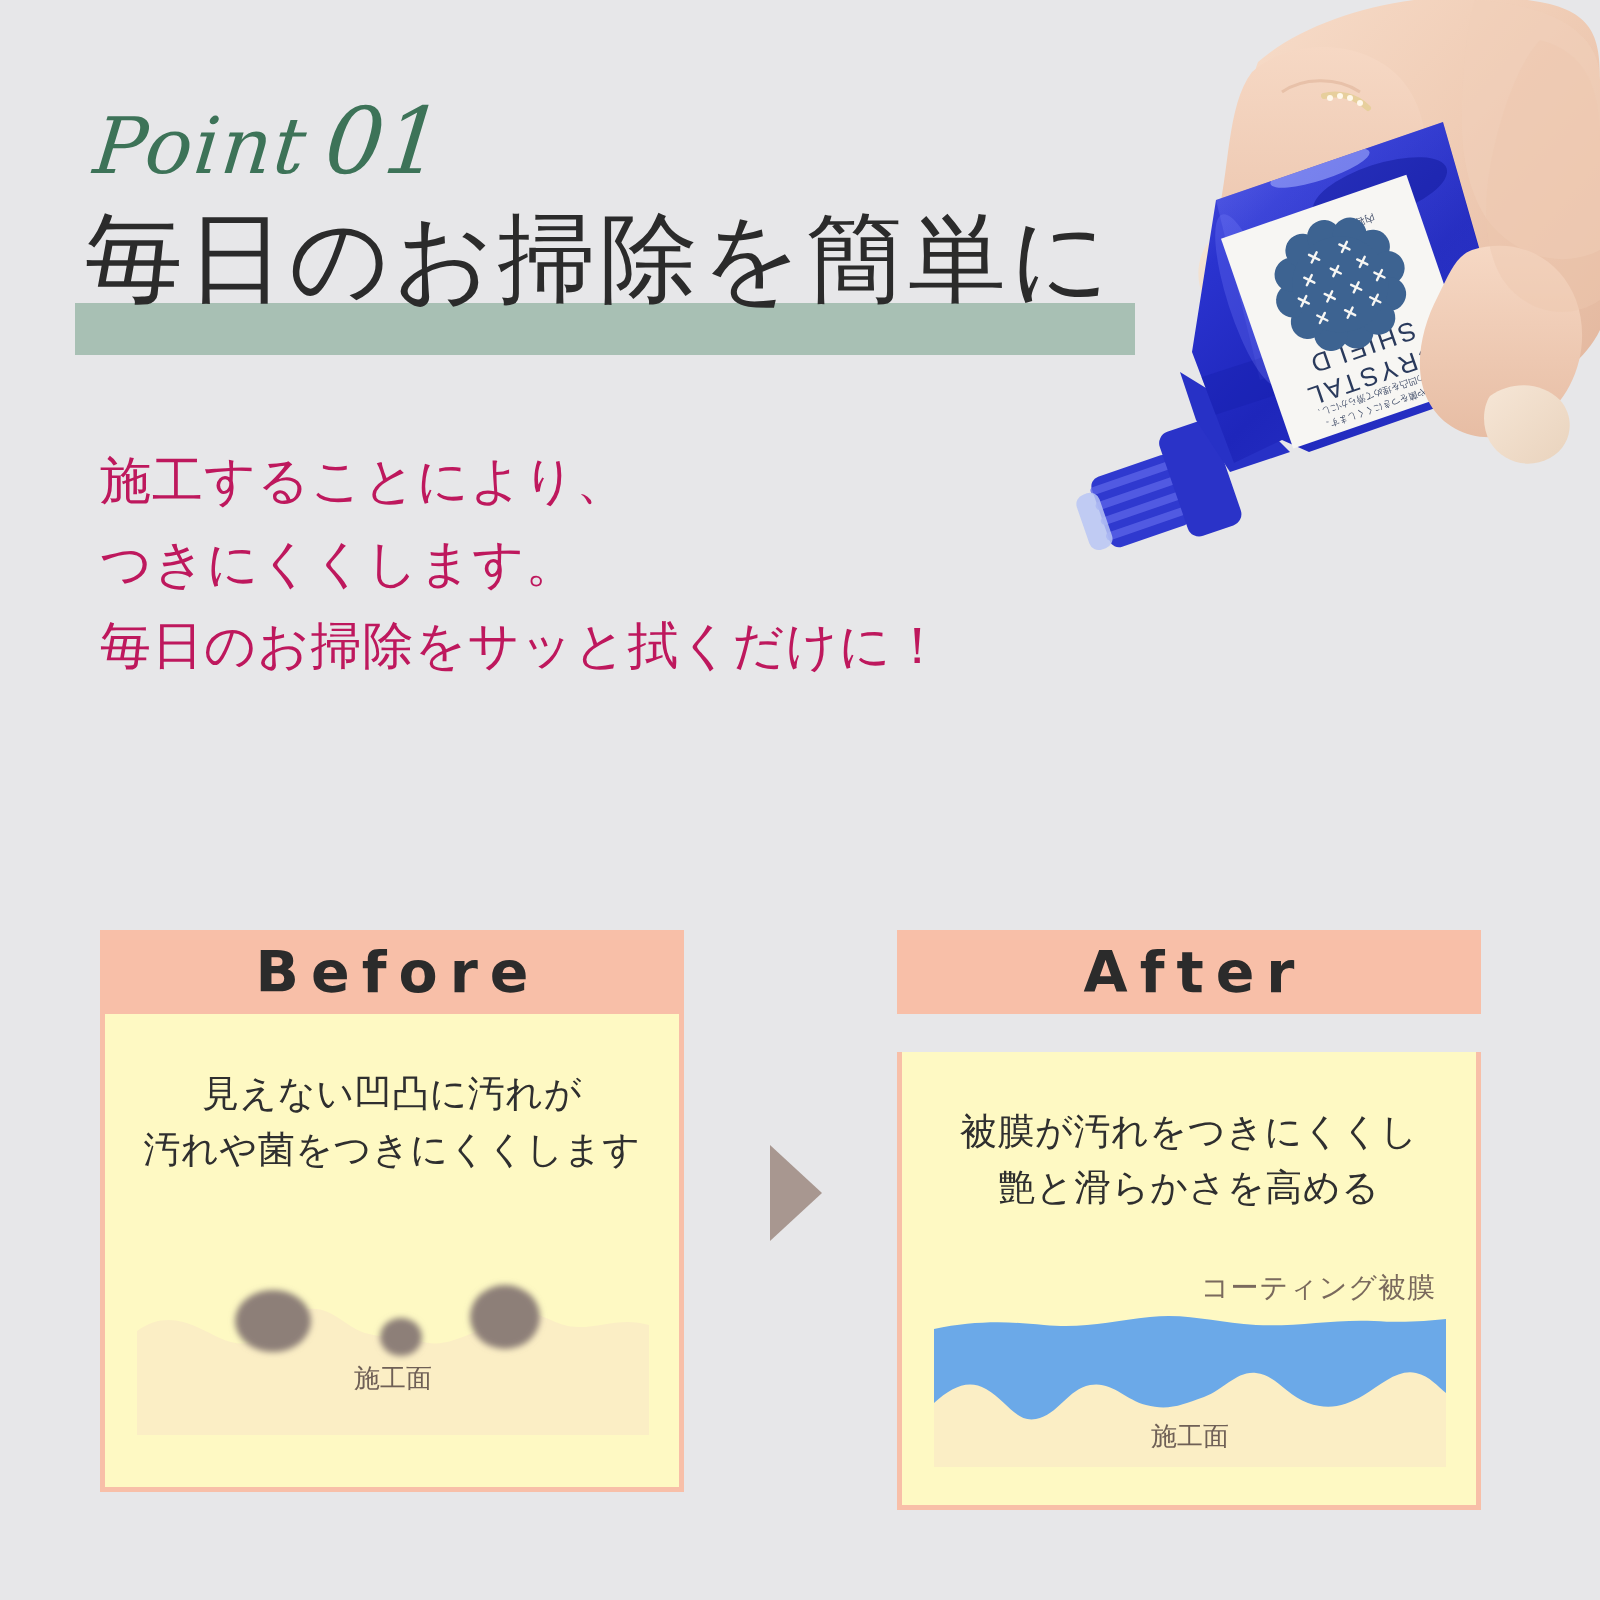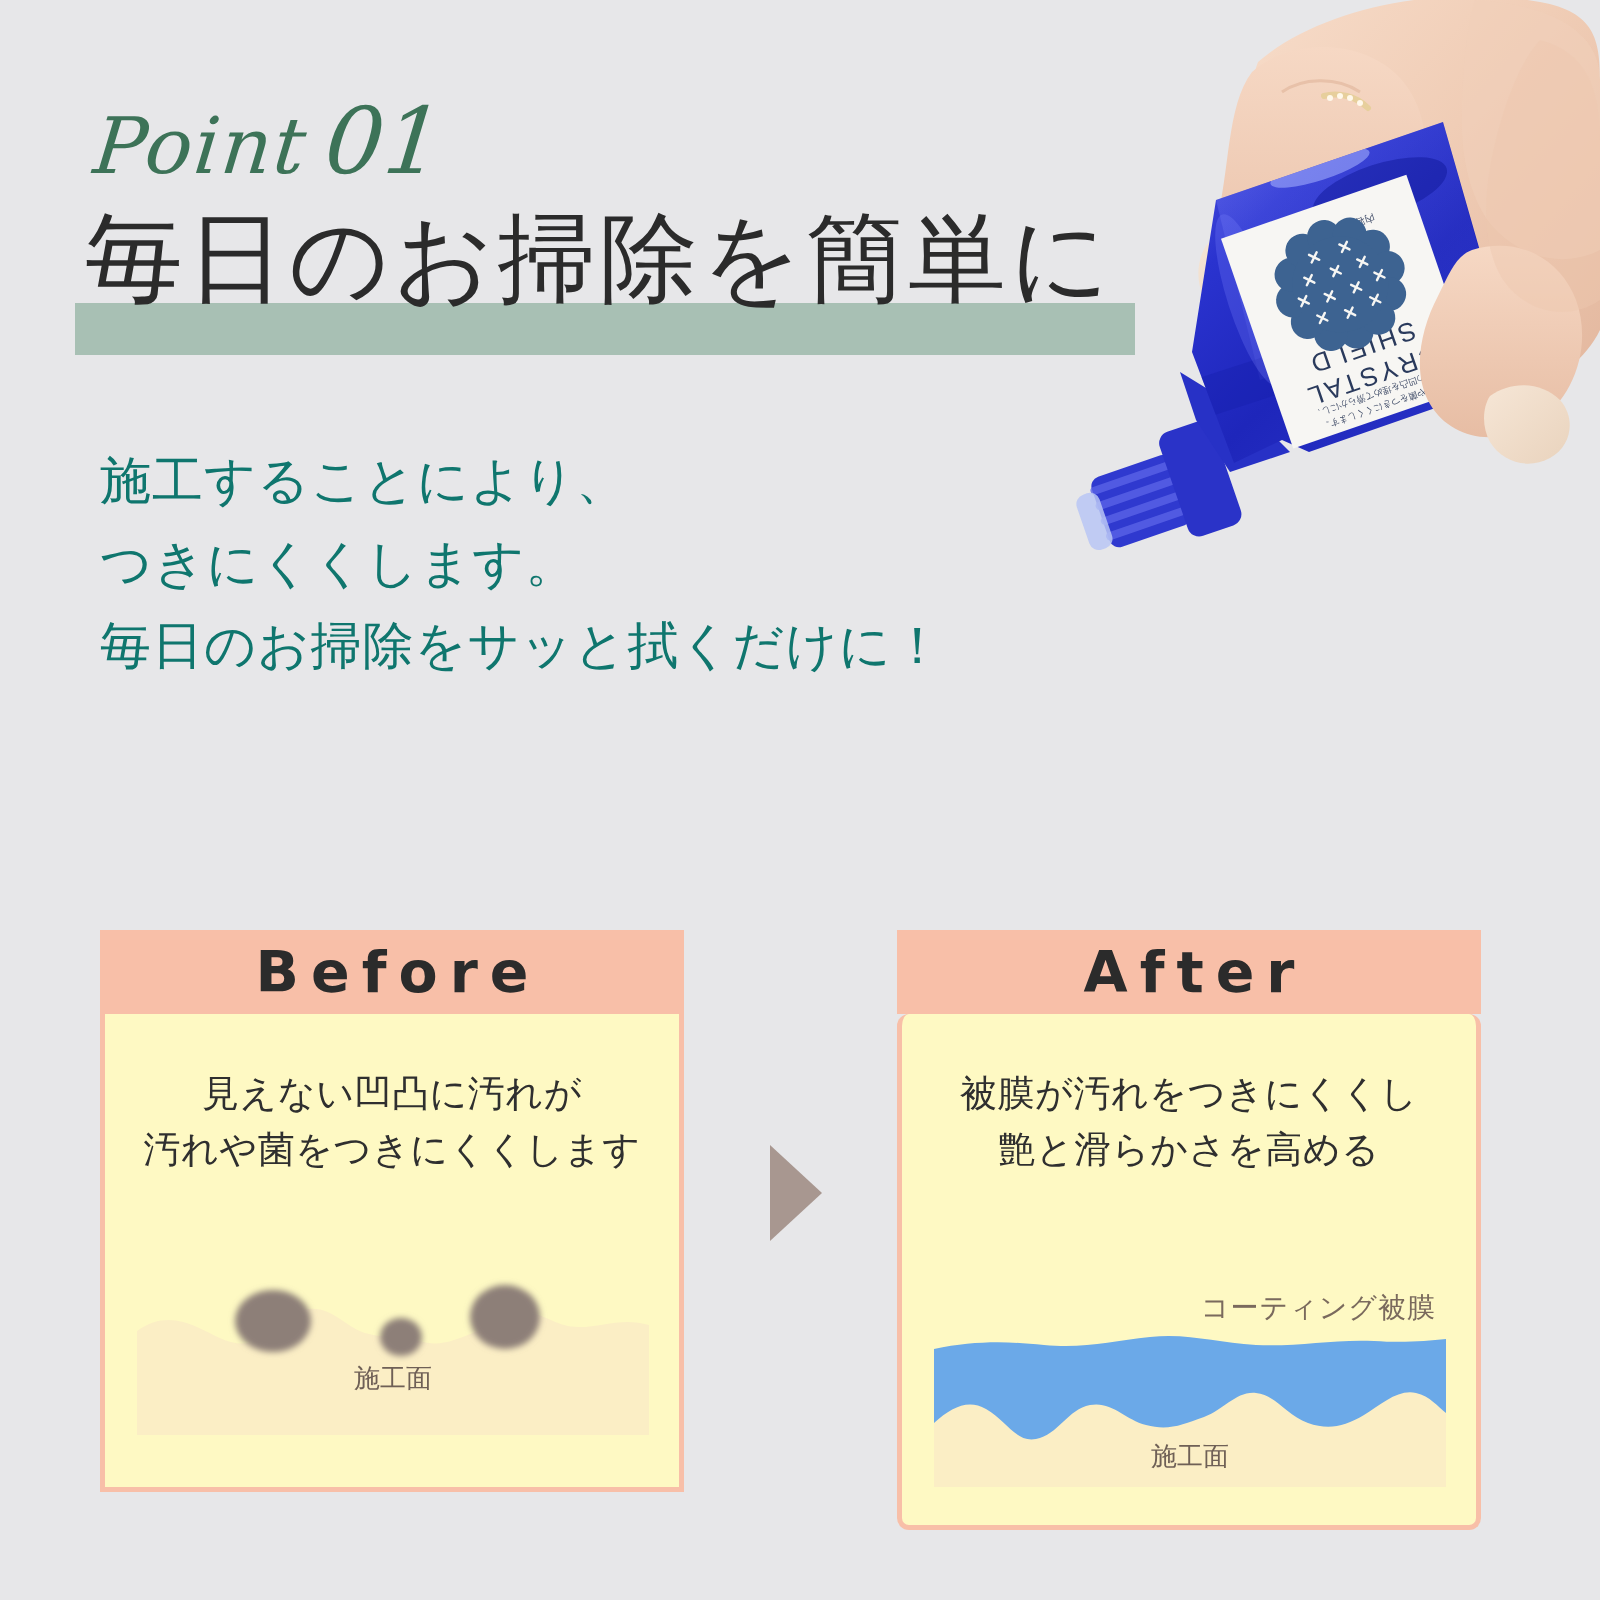--- a/index.html
+++ b/index.html
@@ -54,38 +54,38 @@
     line-height:1.18;
     white-space:nowrap;
   }
 
   
   .body-copy {
     position:absolute; left:100px; top:440px; width:960px;
     font-family:"DejaVu Sans", sans-serif;
     font-size:51px;
     font-weight:400;
-    color:#0f766e;
+    color:#be185d;
     line-height:1.62;
     letter-spacing:1px;
   }
   .body-copy div { white-space:nowrap; }
 
   
   .cards { position:absolute; left:0; top:0; width:1600px; height:1600px;padding-left:20px; }
 
   .card {
     position:absolute;
     width:584px;
     background:#fef9c3;
     border:5px solid #f8bfa8;
     border-top:none;
   }
   .card.before { left:100px; top:1014px; height:478px; }
-  .card.after  { left:897px; top:1014px; height:516px;border-radius:12px; }
+  .card.after  { left:897px; top:1052px; height:458px; }
 
   .card-header {
     position:absolute;
     width:584px; height:84px;
     background:#f8bfa8;
     display:flex; align-items:center; justify-content:center;
   }
   .card-header.before { left:100px; top:930px; }
   .card-header.after  { left:897px; top:930px; }
   .card-header span {

